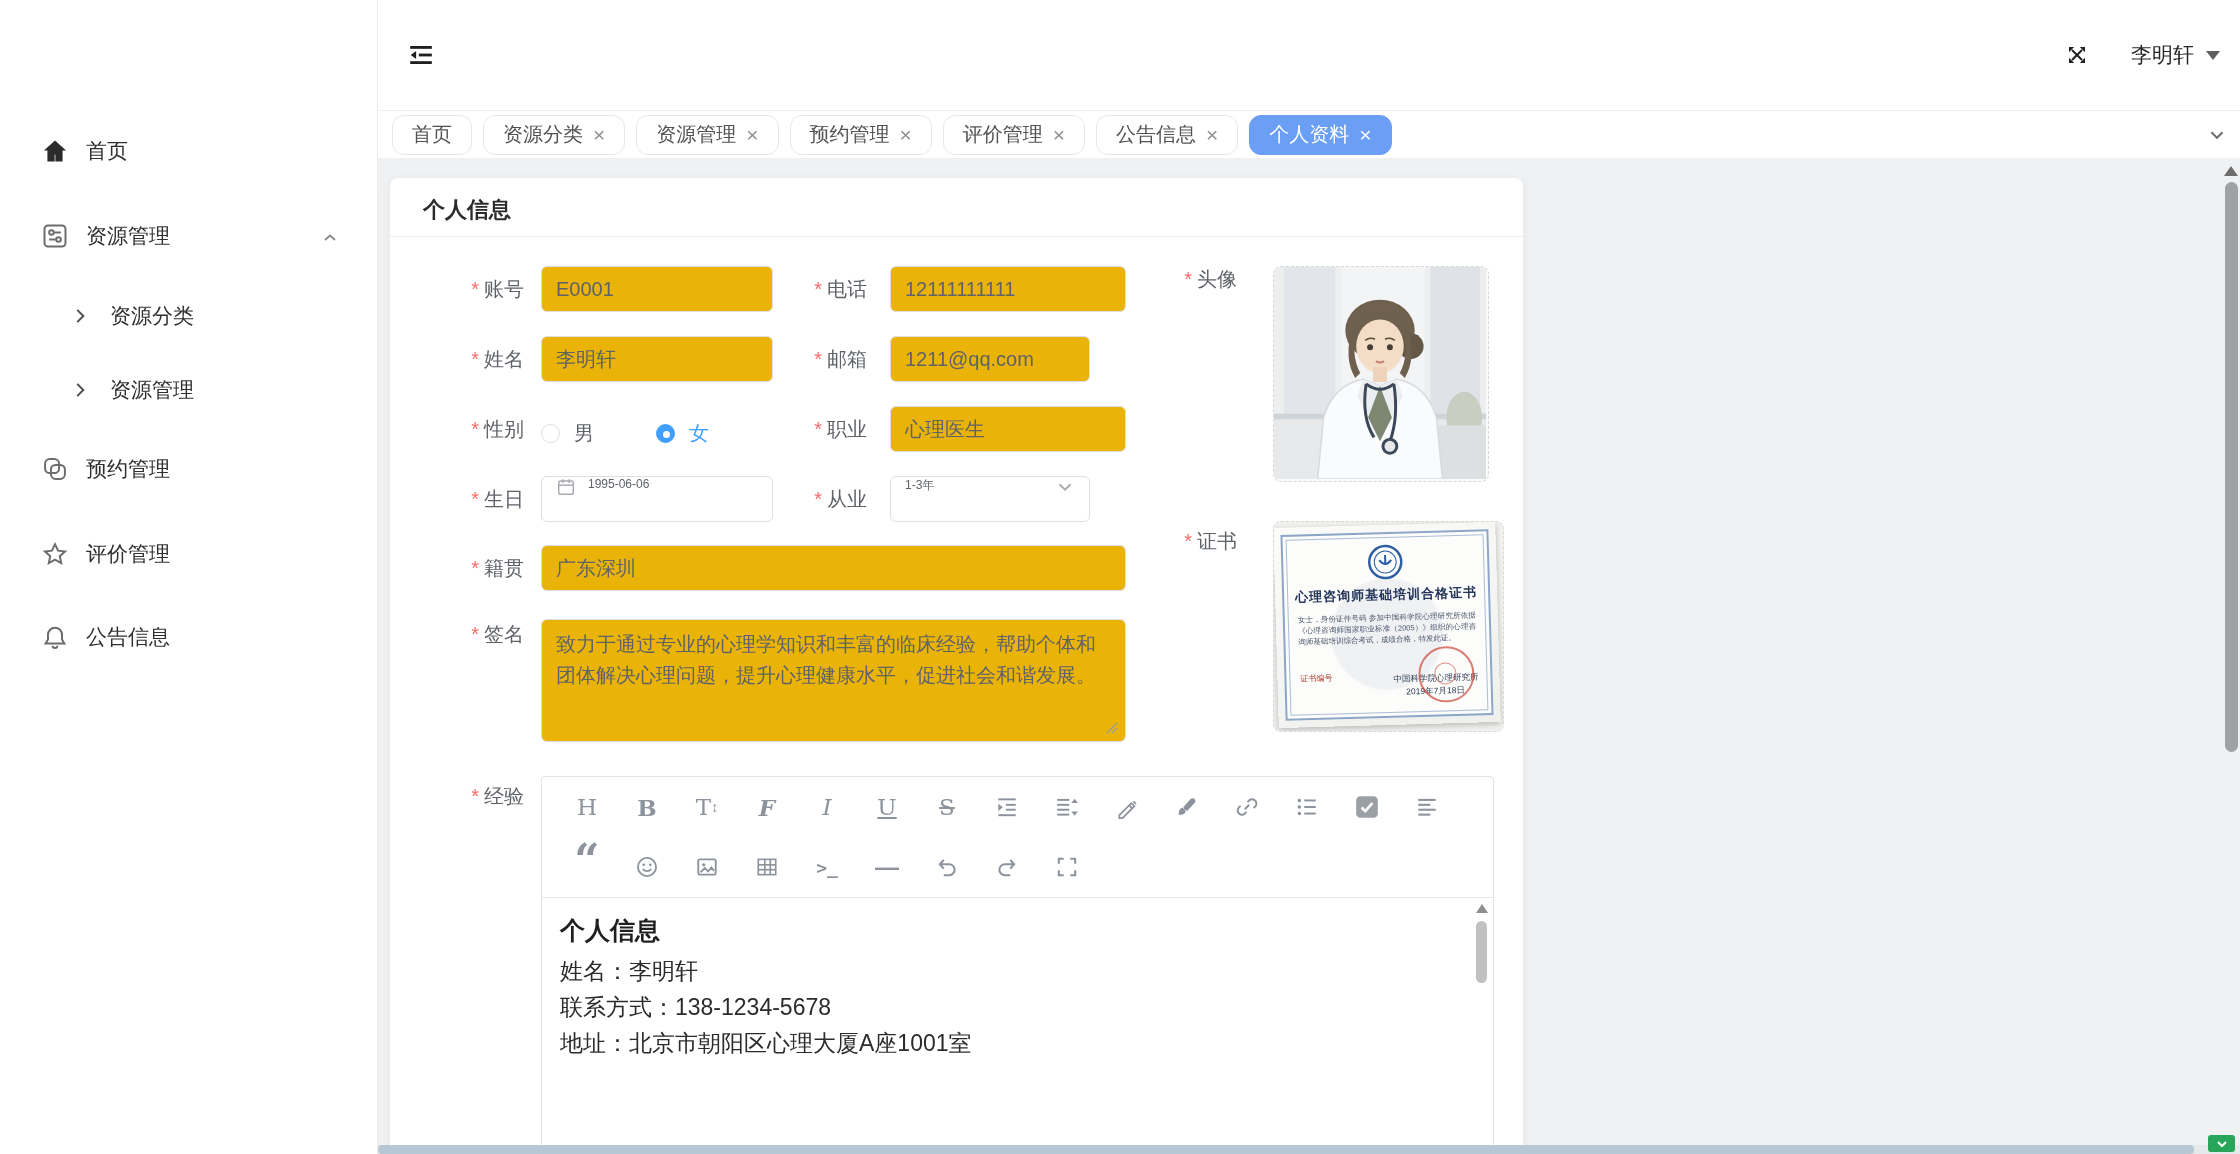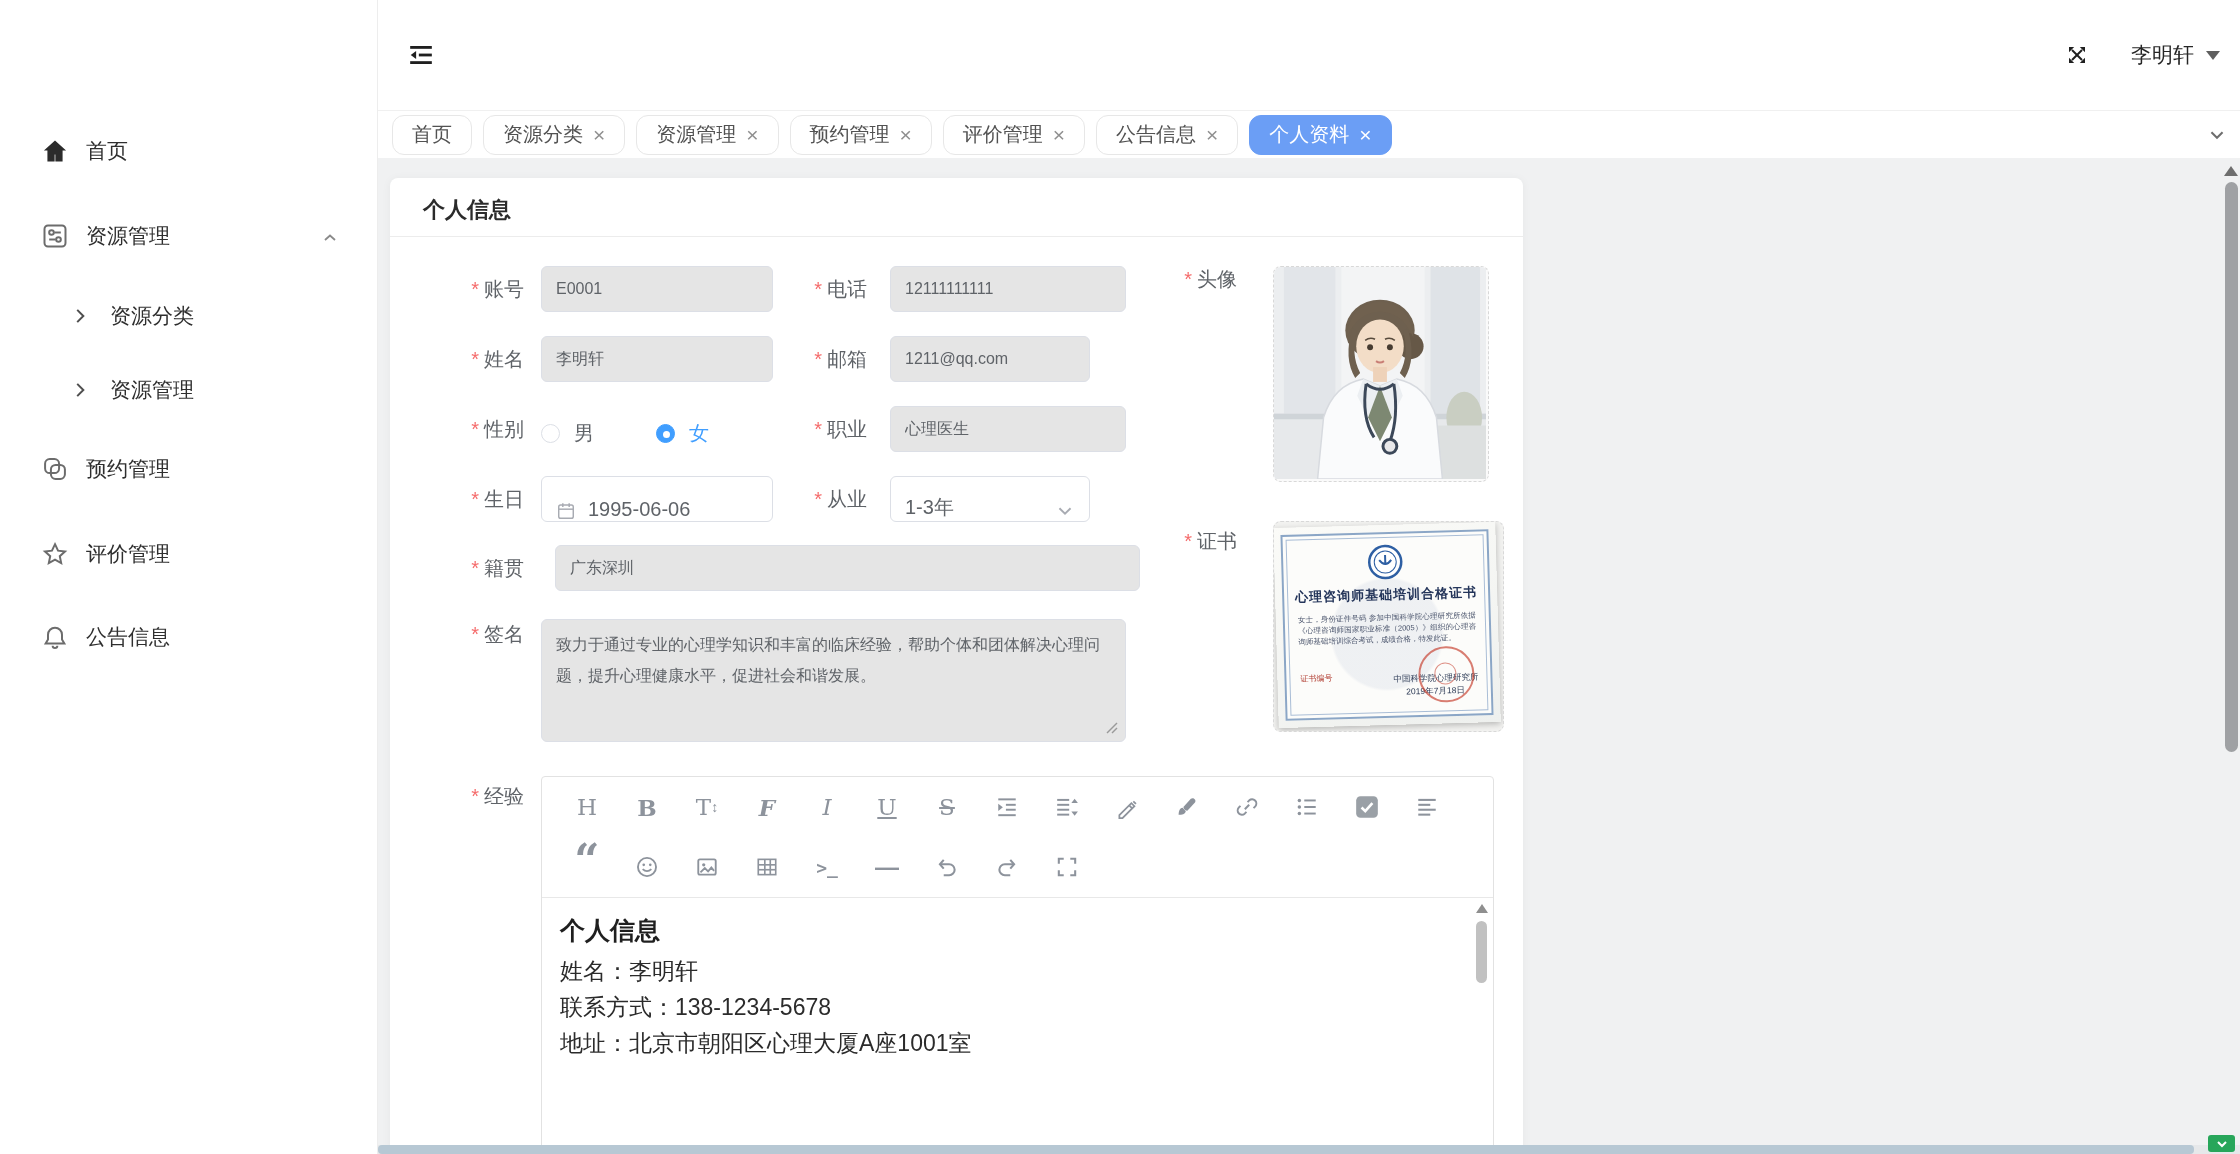--- a/index.html
+++ b/index.html
@@ -29,23 +29,23 @@
   .tab.active .tclose{color:#fff;}
   .tabfade{position:absolute;right:46px;top:111px;width:60px;height:47px;background:linear-gradient(90deg,rgba(255,255,255,0),#fff);}
   .tabmore{position:absolute;right:0;top:111px;width:46px;height:47px;background:#fff;display:flex;align-items:center;justify-content:center;cursor:pointer;}
   
   .content{position:absolute;left:378px;top:158px;right:0;bottom:0;background:#f0f1f2;overflow:hidden;}
   .card{position:absolute;left:12px;top:20px;width:1133px;height:1200px;background:#fff;border-radius:8px;box-shadow:0 1px 10px rgba(0,0,0,.05);}
   .card-h{position:absolute;left:0;top:0;width:100%;height:59px;border-bottom:1px solid #ececec;box-sizing:border-box;}
   .card-title{position:absolute;left:33px;top:17px;font-size:22px;font-weight:bold;color:#2b2b2b;}
   .flabel{position:absolute;height:46px;line-height:46px;text-align:right;font-size:20px;color:#5f6368;white-space:nowrap;}
   .flabel .star{color:#f56c6c;margin-right:5px;}
-  .fi{position:absolute;height:46px;border:1px solid #dcdfe6;border-radius:6px;background:#e5e5e5;box-sizing:border-box;font-size:16px;color:#5f6368;padding:0 14px;outline:none;font-family:"Liberation Sans",sans-serif;}
+  .fi{position:absolute;height:46px;border:1px solid #dcdfe6;border-radius:6px;background:#eab308;box-sizing:border-box;font-size:20px;color:#5f6368;padding:0 14px;outline:none;font-family:"Liberation Sans",sans-serif;}
   textarea.fi{padding:9px 14px;line-height:31px;resize:none;}
-  .ifield{position:absolute;height:46px;border:1px solid #dcdfe6;border-radius:6px;background:#fff;box-sizing:border-box;display:flex;align-items:flex-end;font-size:20px;color:#5f6368;cursor:pointer;}
+  .ifield{position:absolute;height:46px;border:1px solid #dcdfe6;border-radius:6px;background:#fff;box-sizing:border-box;display:flex;align-items:flex-start;font-size:12px;color:#5f6368;cursor:pointer;}
   .radio-row{position:absolute;display:flex;align-items:center;gap:14px;font-size:20px;color:#5f6368;}
   .rdot{width:19px;height:19px;border-radius:50%;box-sizing:border-box;border:1px solid #dcdfe6;background:#fff;cursor:pointer;}
   .rdot.on{background:#409eff;border-color:#409eff;position:relative;}
   .rdot.on::after{content:"";position:absolute;left:6px;top:6px;width:7px;height:7px;border-radius:50%;background:#fff;}
   .glbl{cursor:pointer;}
   .glbl.on{color:#409eff;}
   .resize-h{position:absolute;right:2px;bottom:2px;}
   .img-frame{position:absolute;border:1px dashed #d8d8d8;border-radius:8px;overflow:hidden;background:#fafafa;cursor:pointer;}
   
   .editor{position:absolute;border:1px solid #e2e2e2;border-radius:4px;background:#fff;box-sizing:border-box;}
@@ -284,21 +284,21 @@
     <div class="ifield" style="left:500px;top:298px;width:200px;padding:0 14px;justify-content:space-between">
       <span>1-3年</span>
       <svg width="20" height="20" viewBox="0 0 18 18" fill="none" stroke="#a8abb2" stroke-width="1.7">
           <polyline points="4,6.5 9,11.5 14,6.5"></polyline>
         </svg>
     </div>
 
     <div class="flabel" style="left:0;top:367px;width:134px">
       <span class="star">*</span><span>籍贯</span>
     </div>
-    <input class="fi" style="left: 151px; top: 367px; width: 585px; margin-left: 14px;" value="广东深圳">
+    <input class="fi" style="left: 151px; top: 367px; width: 585px;" value="广东深圳">
 
     <div class="flabel" style="left:0;top:441px;width:134px;height:30px;line-height:30px">
       <span class="star">*</span><span>签名</span>
     </div>
     <textarea class="fi" style="left: 151px; top: 441px; width: 585px; height: 123px;">致力于通过专业的心理学知识和丰富的临床经验，帮助个体和团体解决心理问题，提升心理健康水平，促进社会和谐发展。</textarea>
     <span class="resize-h" style="left:714px;top:542px">
       <svg width="14" height="14" viewBox="0 0 14 14" stroke="#9a9a9a" stroke-width="1.4">
           <line x1="3" y1="13" x2="13" y2="3"></line>
           <line x1="8" y1="13" x2="13" y2="8"></line>
         </svg>

